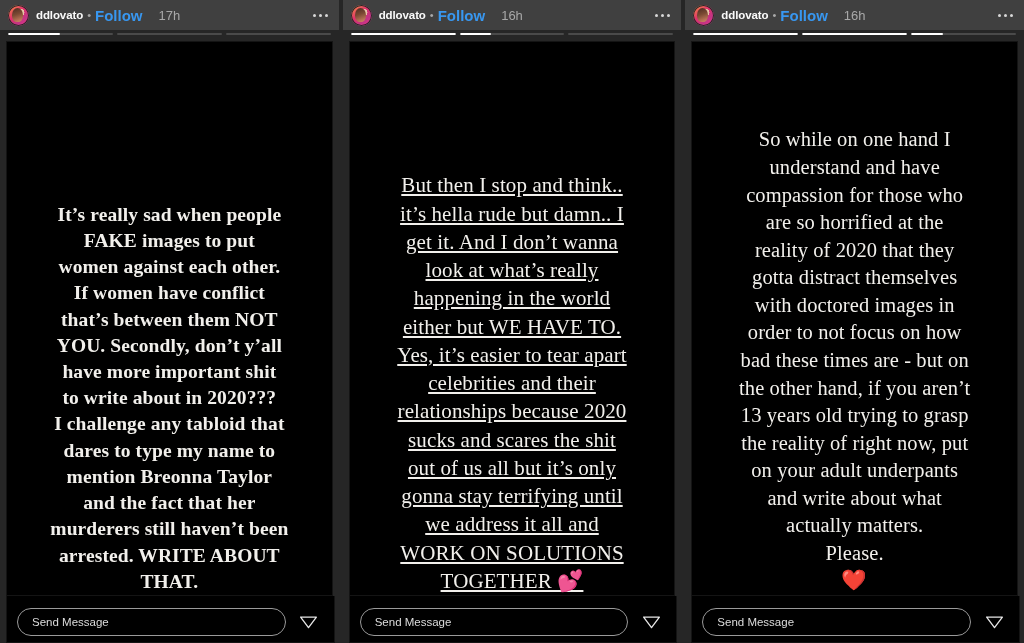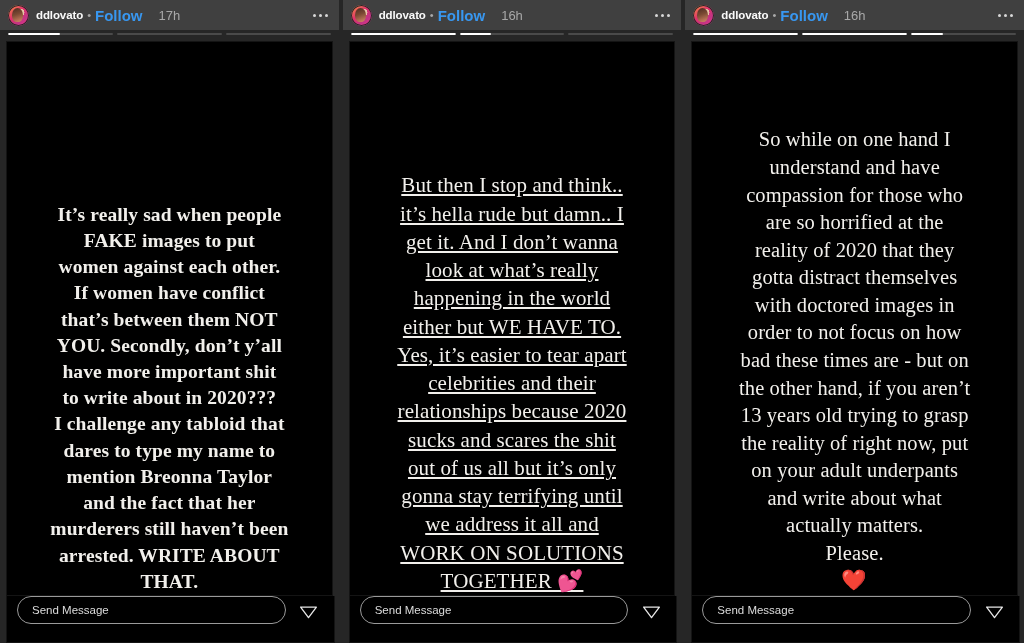--- a/index.html
+++ b/index.html
@@ -139,21 +139,21 @@
   }
   .p1 .story-text { font-size:19.5px; line-height:1.345; letter-spacing:0.1px;font-weight:bold; }
   .p2 .story-text { font-size:21px;   line-height:1.345; letter-spacing:0.1px;text-decoration:underline; }
   .p3 .story-text { font-size:20.5px; line-height:1.345; letter-spacing:0.1px; }
 
   
   .footer {
     height:47px;
     flex:0 0 auto;
     display:flex;
-    align-items:flex-start;
+    align-items:flex-end;
     padding:0 10px 6px 10px;
     background:#000000;
     margin:0 4px 0 6px;
     border-left:1px solid #141414;
     border-right:1px solid #141414;
     border-bottom:1px solid #141414;
   }
   .send-input {
     flex:1 1 auto;
     height:28px;

